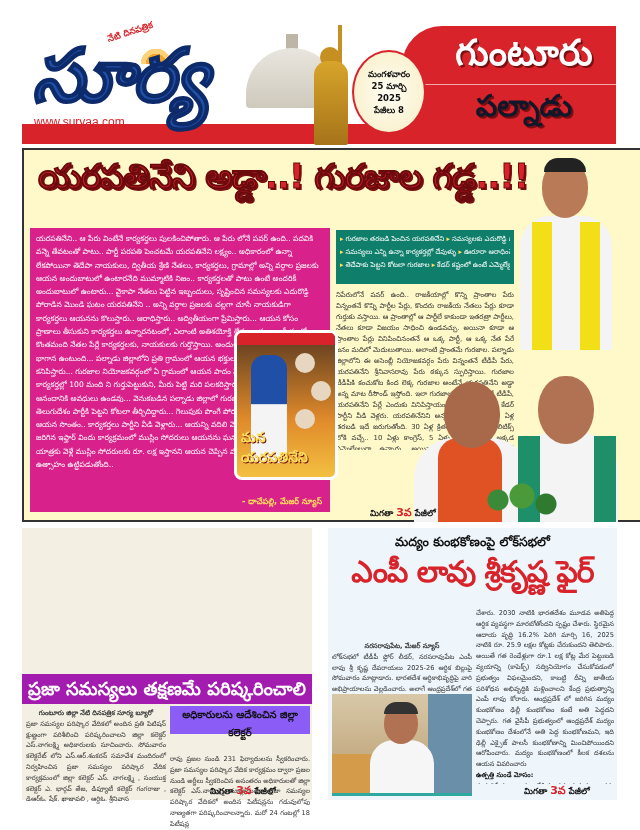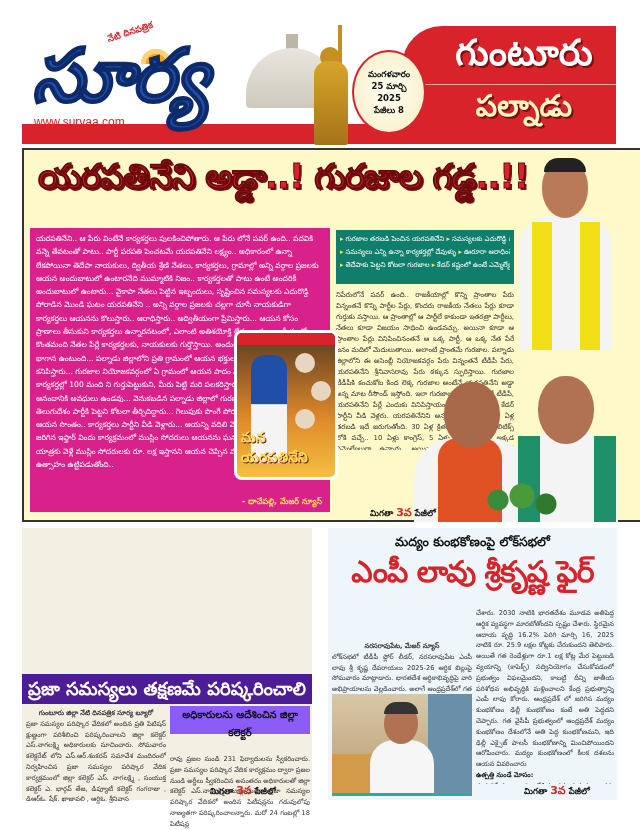--- a/index.html
+++ b/index.html
@@ -20,21 +20,21 @@
   .statue { position: absolute; left: 308px; top: 25px; width: 46px; height: 120px; }
   .statue .body { position: absolute; left: 6px; top: 36px; width: 34px; height: 84px; background: linear-gradient(#d7a52a, #a6731a); border-radius: 14px 14px 2px 2px; }
   .statue .head { position: absolute; left: 12px; top: 22px; width: 20px; height: 20px; background: #c58f22; border-radius: 50%; }
   .statue .trident { position: absolute; left: 30px; top: 0; width: 4px; height: 56px; background: #c58f22; }
 
   .date-badge { position: absolute; left: 352px; top: 50px; width: 74px; height: 84px; border-radius: 50%; background: radial-gradient(#fffdf2, #f7edc4); border: 2px solid #d8232a; display: flex; flex-direction: column; align-items: center; justify-content: center; z-index: 3; }
   .date-badge span { font-size: 8.5px; line-height: 12px; color: #111; font-weight: bold; }
   .edition-box { position: absolute; left: 402px; top: 26px; width: 214px; height: 118px; background: #d8232a; border-radius: 40px 0 0 0; }
   .edition-line { position: absolute; left: 0; top: 58px; width: 214px; height: 1px; background: #f4a8a8; }
   .edition-1 { position: absolute; left: 32px; top: 6px; width: 180px; text-align: center; font-size: 36px; font-weight: bold; color: #fff; text-shadow: 2px 2px 0 #7a0f12; }
-  .edition-2 { position: absolute; left: 32px; top: 62px; width: 180px; text-align: center; font-size: 30px; font-weight: bold; color: #fef9c3; text-shadow: 2px 2px 0 #7a0f12; }
+  .edition-2 { position: absolute; left: 32px; top: 62px; width: 180px; text-align: center; font-size: 30px; font-weight: bold; color: #0f172a; text-shadow: 2px 2px 0 #7a0f12; }
 
   
   .lead { position: absolute; left: 22px; top: 148px; width: 628px; height: 374px; background: #fff8c8; border: 2px solid #333; }
   .lead-head { position: absolute; left: 14px; top: 6px; font-size: 34px; font-weight: bold; color: #d8232a; -webkit-text-stroke: 1px #6b0a0d; text-shadow: 2px 2px 0 #7a0f12; letter-spacing: -1px; }
   .leader-top { position: absolute; left: 490px; top: 2px; width: 100px; height: 200px; }
   .leader-top .face { position: absolute; left: 28px; top: 8px; width: 46px; height: 58px; background: #b97b57; border-radius: 46% 46% 50% 50%; }
   .leader-top .hair { position: absolute; left: 30px; top: 6px; width: 42px; height: 14px; background: #222; border-radius: 20px 20px 0 0; }
   .leader-top .shirt { position: absolute; left: 6px; top: 64px; width: 92px; height: 134px; background: #f4f4f4; border-radius: 30px 30px 0 0; }
   .leader-top .scarf-l { position: absolute; left: 18px; top: 70px; width: 20px; height: 128px; background: #f3df18; }
   .leader-top .scarf-r { position: absolute; left: 66px; top: 70px; width: 20px; height: 128px; background: #f3df18; }
@@ -69,21 +69,21 @@
 
   
   .bl { position: absolute; left: 22px; top: 528px; width: 290px; height: 272px; background: #f3efe3; }
   .bl-photo { position: absolute; left: 0; top: 0; width: 290px; height: 146px; background: linear-gradient(#e7e2d8, #c9c2b4); overflow: hidden; }
   .bl-photo .banner { position: absolute; left: 0; top: 0; width: 130px; height: 56px; background: #f3d24a; }
   .bl-photo .banner-t1 { position: absolute; left: 6px; top: 4px; font-size: 14px; font-weight: bold; color: #333; }
   .bl-photo .banner-t2 { position: absolute; left: 6px; top: 28px; font-size: 9px; font-weight: bold; color: #333; font-family: "Liberation Sans", sans-serif; }
   .bl-photo .wall { position: absolute; left: 130px; top: 0; width: 35px; height: 56px; background: #b05a5a; }
   .bl-photo .table { position: absolute; left: 0; top: 90px; width: 240px; height: 60px; background: #f7f7f7; transform: skewY(-12deg); transform-origin: left; }
   .bl-photo .person { position: absolute; border-radius: 40% 40% 0 0; }
-  .bl-head { position: absolute; left: 0; top: 146px; width: 290px; height: 30px; background: #4c1d95; color: #fff; font-size: 18px; font-weight: bold; text-align: center; line-height: 30px; }
+  .bl-head { position: absolute; left: 0; top: 146px; width: 290px; height: 30px; background: #a21caf; color: #fff; font-size: 18px; font-weight: bold; text-align: center; line-height: 30px; }
   .bl-col1 { position: absolute; left: 4px; top: 180px; width: 140px; font-size: 6.6px; line-height: 10.8px; color: #333; text-align: justify; }
   .bl-col1 .dateline { display: block; font-weight: bold; text-align: center; }
   .bl-sub { position: absolute; left: 148px; top: 178px; width: 140px; height: 28px; background: #8b5cf6; color: #111; font-size: 10px; font-weight: bold; text-align: center; line-height: 18px; }
   .bl-col2 { position: absolute; left: 148px; top: 198px; width: 140px; font-size: 6.6px; line-height: 10.8px; color: #333; text-align: justify; margin-top: 28px; }
 
   
   .br { position: absolute; left: 328px; top: 528px; width: 289px; height: 272px; background: #eef6fc; }
   .br-kicker { position: absolute; left: 0; top: 6px; width: 100%; text-align: center; font-size: 12.5px; font-weight: bold; color: #111; }
   .br-head { position: absolute; left: 0; top: 26px; width: 100%; text-align: center; font-size: 30px; font-weight: bold; color: #d8232a; letter-spacing: -1px; }
   .br-col1 { position: absolute; left: 4px; top: 80px; width: 140px; font-size: 6.6px; line-height: 10.8px; color: #333; text-align: justify; }

